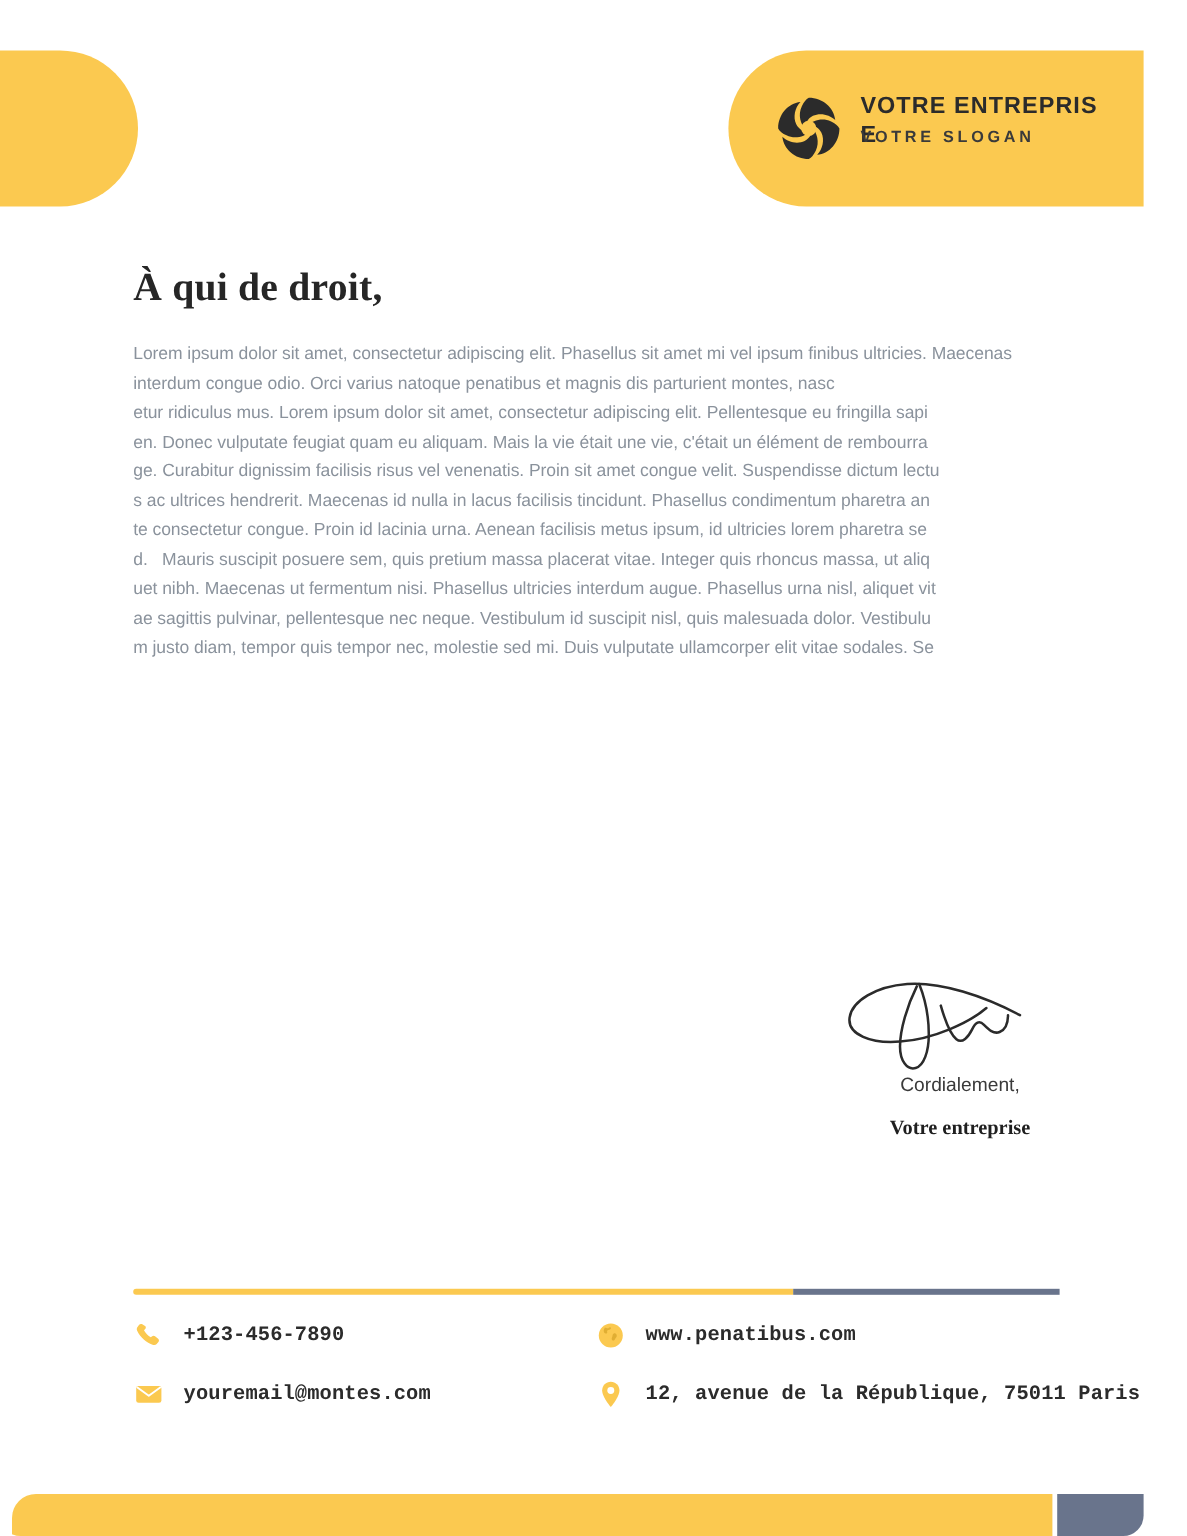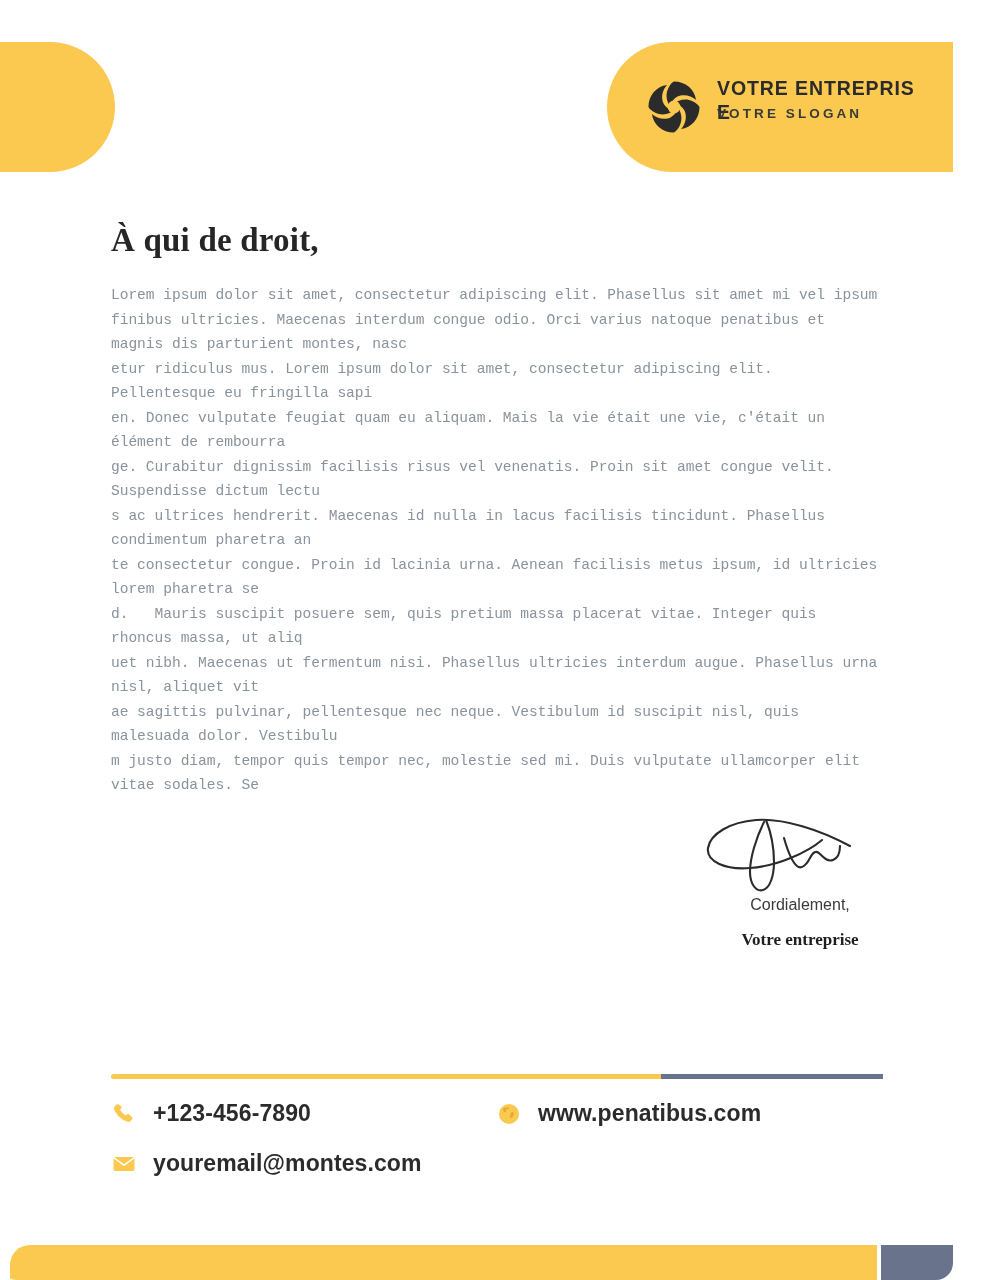--- a/index.html
+++ b/index.html
@@ -98,21 +98,21 @@
     color: #262626;
     letter-spacing: 0.2px;
     text-align: right;
   }
 
   .letter-body {
     position: absolute;
     left: 111px;
     top: 283px;
     width: 770px;
-    font-family: Liberation Mono, monospace;
+    font-family: Liberation Sans, sans-serif;
     font-size: 14.6px;
     line-height: 24.5px;
     color: #8A929C;
     letter-spacing: -0.05px;
     white-space: pre-wrap;
   }
 
   
   .signature-wrap {
     position: absolute;
@@ -179,23 +179,23 @@
     width: 26px;
     height: 26px;
     flex: 0 0 26px;
     margin-right: 16px;
     display: flex;
     align-items: center;
     justify-content: center;
   }
   .contact-icon svg { display: block; }
   .contact-text {
-    font-family: Liberation Sans, sans-serif;
-    font-weight: 700;
-    font-size: 23px;
+    font-family: Liberation Mono, monospace;
+    font-weight: 700;
+    font-size: 17px;
     color: #2B2B2B;
     letter-spacing: 0.1px;
     white-space: nowrap;
   }
 
   
   .bottom-bar-yellow {
     position: absolute;
     left: 10px;
     top: 1245px;
@@ -294,19 +294,28 @@
     <div class="contact-item">
       <span class="contact-icon">
         <svg width="24" height="24" viewBox="0 0 24 24" xmlns="http://www.w3.org/2000/svg">
           <rect x="1.5" y="5" width="21" height="14" rx="2" fill="#FBC950"></rect>
           <path d="M2.5 6.3 12 13.2l9.5-6.9" fill="none" stroke="#FFFFFF" stroke-width="1.6" stroke-linecap="round" stroke-linejoin="round"></path>
         </svg>
       </span>
       <span class="contact-text">youremail@montes.com</span>
     </div>
 
+    <div class="contact-item">
+      <span class="contact-icon">
+        <svg width="24" height="24" viewBox="0 0 24 24" xmlns="http://www.w3.org/2000/svg">
+          <path fill="#FBC950" d="M12 1.5c-4 0-7.2 3.2-7.2 7.2 0 5.4 7.2 13.8 7.2 13.8s7.2-8.4 7.2-13.8c0-4-3.2-7.2-7.2-7.2z"></path>
+          <circle cx="12" cy="8.7" r="2.9" fill="#FFFFFF"></circle>
+        </svg>
+      </span>
+      <span class="contact-text">12, avenue de la République, 75011 Paris</span>
+    </div>
 
   </div>
 
   <div class="bottom-bar-yellow"></div>
   <div class="bottom-bar-slate"></div>
 
 </div>
 
 </body></html>

